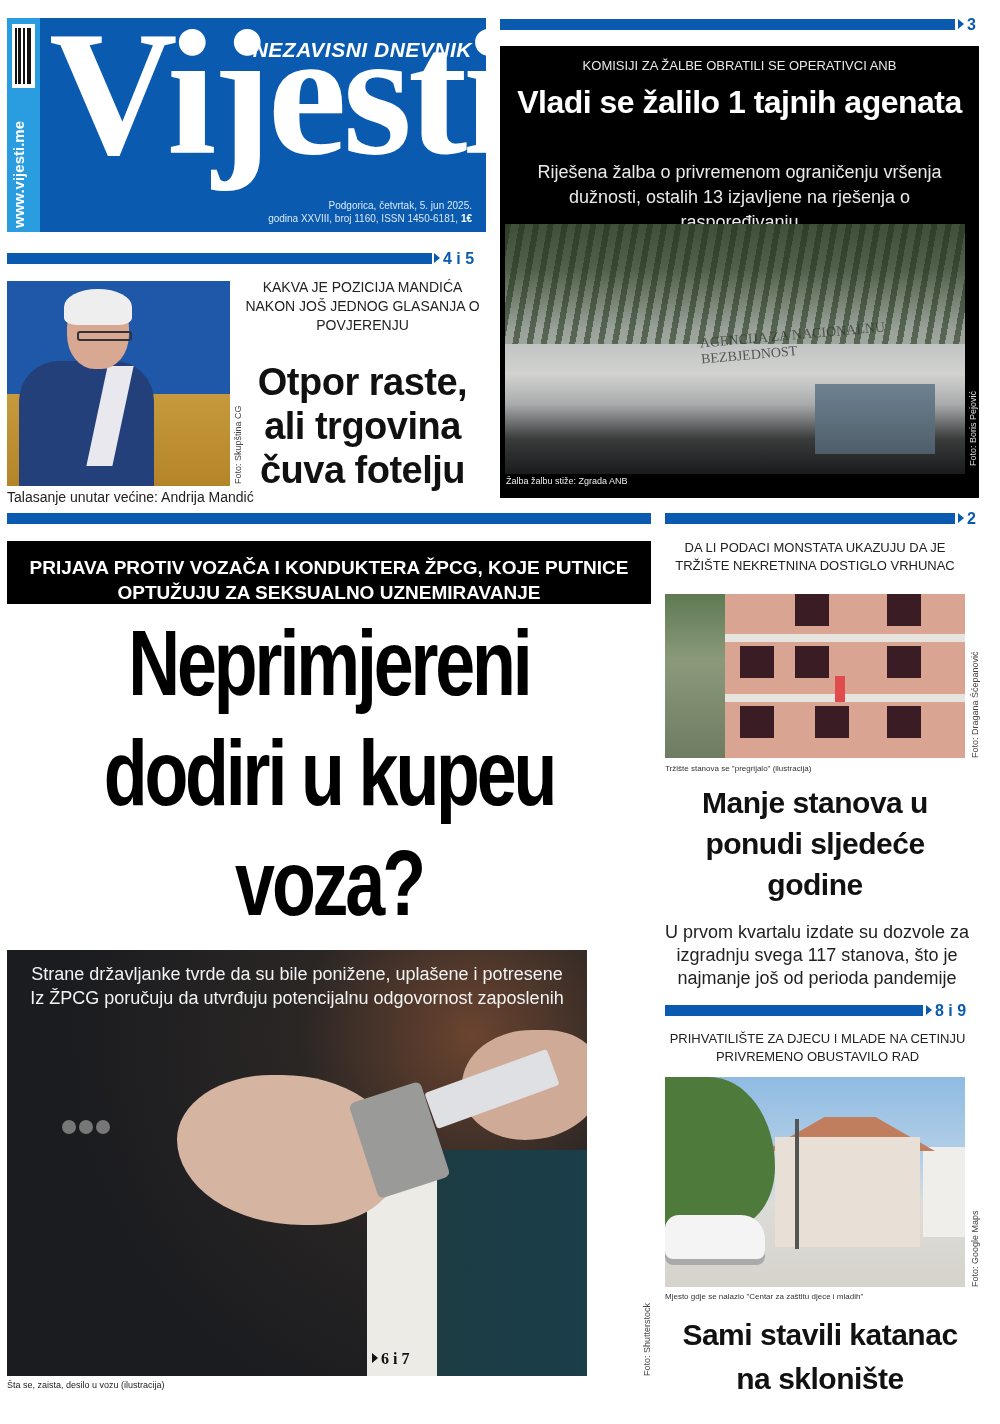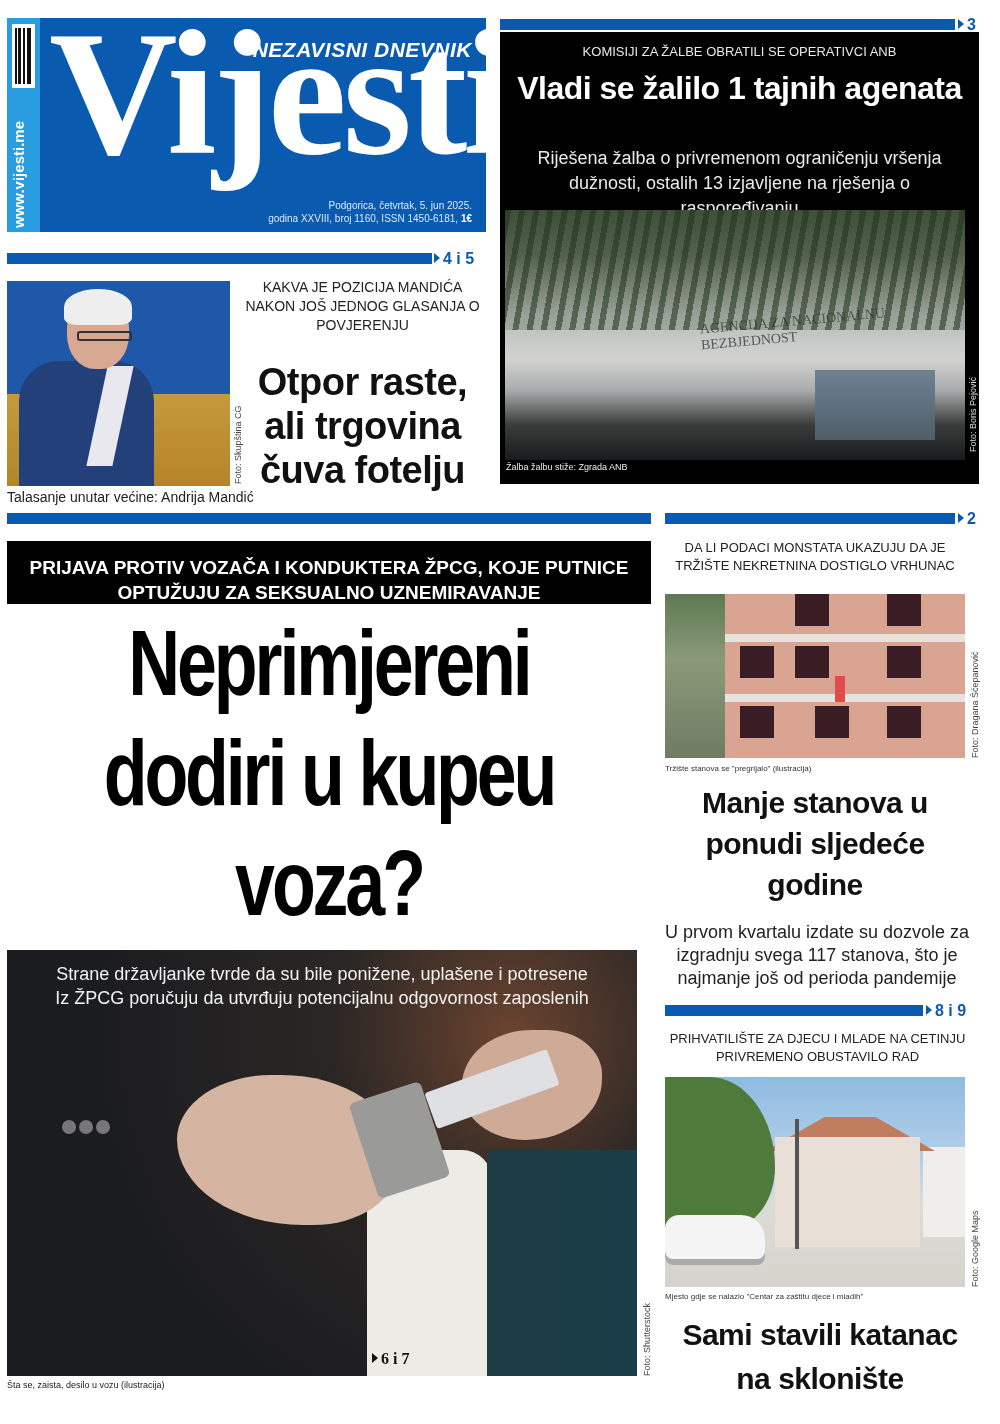--- a/index.html
+++ b/index.html
@@ -21,21 +21,21 @@
   .masthead .meta { position: absolute; right: 14px; top: 181px; text-align: right; color: #dbe8f7; font-size: 10px; line-height: 13px; }
   .masthead .meta b { color: #fff; }
 
   
   .sbar { height: 11px; background: #0a5bb0; }
   .spage { color: #0a5bb0; font-weight: bold; font-size: 16px; line-height: 16px; white-space: nowrap; }
   .spage .tri { display: inline-block; width: 0; height: 0; border-top: 5px solid transparent; border-bottom: 5px solid transparent;
     border-left: 6px solid #0a5bb0; margin-right: 3px; vertical-align: 1px; }
 
   
-  .anb { left: 500px; top: 32px; width: 479px; height: 452px; background: #000; }
+  .anb { left: 500px; top: 46px; width: 479px; height: 452px; background: #000; }
   .anb .kicker { position: absolute; left: 0; right: 0; top: 12px; text-align: center; color: #e8e8e8; font-size: 13px; }
   .anb .title { position: absolute; left: 0; right: 0; top: 38px; text-align: center; color: #fff; font-size: 32px; font-weight: bold; letter-spacing: -0.5px; }
   .anb .deck { position: absolute; left: 20px; right: 20px; top: 98px; text-align: center; color: #eaeaea; font-size: 18px; line-height: 25px; margin-top: 16px; }
   .anb .photo { position: absolute; left: 5px; top: 178px; width: 460px; height: 250px;
     background: linear-gradient(180deg, #3c4a3a 0%, #56624f 18%, #b9bcbd 42%, #d2d3d0 60%, #a9abac 72%, #3a3c3c 86%, #1a1b1c 100%); overflow: hidden; }
   .anb .photo .win { position: absolute; left: 310px; top: 160px; width: 120px; height: 70px; background: linear-gradient(180deg,#6f8292,#4e5e69); }
   .anb .photo .sign { position: absolute; left: 195px; top: 100px; color: #555; font-family: "Liberation Serif", serif; font-size: 14px; transform: rotate(-5deg); }
   .anb .photo .leaves { position: absolute; left: 0; top: 0; right: 0; height: 120px;
     background: repeating-linear-gradient(100deg, rgba(40,58,34,0.85) 0 6px, rgba(70,92,60,0.35) 6px 14px); opacity: .8; }
   .anb .caption { position: absolute; left: 6px; top: 430px; color: #eee; font-size: 9px; }
@@ -52,21 +52,21 @@
   .mandic-credit { left: 233px; top: 484px; transform-origin: left top; transform: rotate(-90deg); font-size: 9px; color: #444; white-space: nowrap; }
   .mandic-caption { left: 7px; top: 489px; font-size: 14px; color: #222; }
   .mandic-kicker { left: 240px; top: 278px; width: 245px; text-align: center; font-size: 14px; line-height: 19px; color: #222; }
   .mandic-title { left: 240px; top: 360px; width: 245px; text-align: center; font-size: 38px; line-height: 44px; color: #111; font-weight: bold; letter-spacing: -0.5px; }
 
   
   .lead-kicker { left: 7px; top: 541px; width: 644px; height: 63px; background: #000; color: #fff; text-align: center;
     font-weight: bold; font-size: 19px; line-height: 25px; padding-top: 14px; }
   .lead-title { left: 7px; top: 608px; width: 644px; text-align: center; font-size: 92px; line-height: 110px; font-weight: bold;
     letter-spacing: -4px; color: #000; transform: scaleX(0.78); transform-origin: center top; }
-  .lead-photo { left: 7px; top: 950px; width: 630px; height: 426px; background: radial-gradient(circle at 80% 20%, #6b4430 0%, #2a2624 30%, #1b1c20 70%); overflow: hidden; }
+  .lead-photo { left: 7px; top: 950px; width: 580px; height: 426px; background: radial-gradient(circle at 80% 20%, #6b4430 0%, #2a2624 30%, #1b1c20 70%); overflow: hidden; }
   .lead-photo .deck { position: absolute; left: 0; right: 0; top: 12px; text-align: center; color: #f2f2f2; font-size: 18px; line-height: 24px; }
   .lead-photo .hand { position: absolute; left: 170px; top: 125px; width: 220px; height: 150px; background: #d6b4a2; border-radius: 45% 55% 40% 60%; }
   .lead-photo .hand2 { position: absolute; left: 455px; top: 80px; width: 140px; height: 110px; background: #cfaa97; border-radius: 50% 40% 55% 45%; }
   .lead-photo .punch { position: absolute; left: 355px; top: 140px; width: 75px; height: 100px; background: #9a9a98; border-radius: 6px; transform: rotate(-18deg); }
   .lead-photo .ticket { position: absolute; left: 420px; top: 120px; width: 130px; height: 38px; background: #dfe0e3; transform: rotate(-20deg); border-radius: 3px; }
   .lead-photo .white { position: absolute; left: 360px; top: 200px; width: 125px; height: 230px; background: #ecebe6; border-radius: 30px 30px 0 0; }
   .lead-photo .teal { position: absolute; right: 0; top: 200px; width: 150px; height: 230px; background: linear-gradient(90deg,#1d3c44,#1a3e4a); }
   .lead-photo .buttons { position: absolute; left: 55px; top: 170px; width: 60px; height: 20px; }
   .lead-photo .buttons i { display: inline-block; width: 14px; height: 14px; border-radius: 50%; background: #777; margin-right: 3px; }
   .lead-pages { left: 372px; top: 1350px; color: #111; font-weight: bold; font-size: 16px; font-family: Liberation Serif, serif; }

